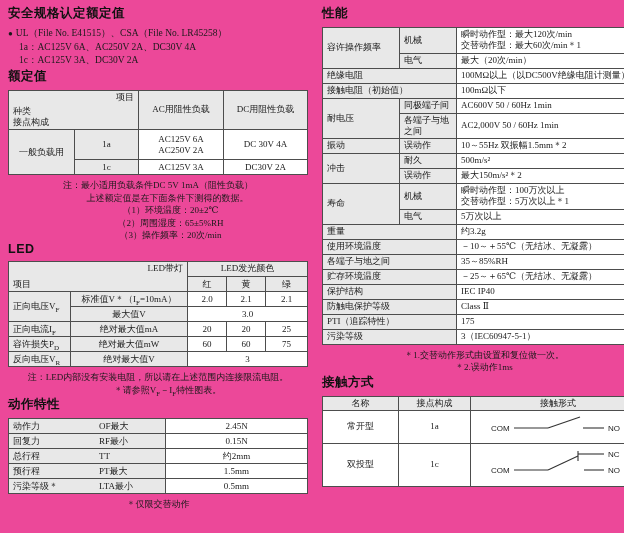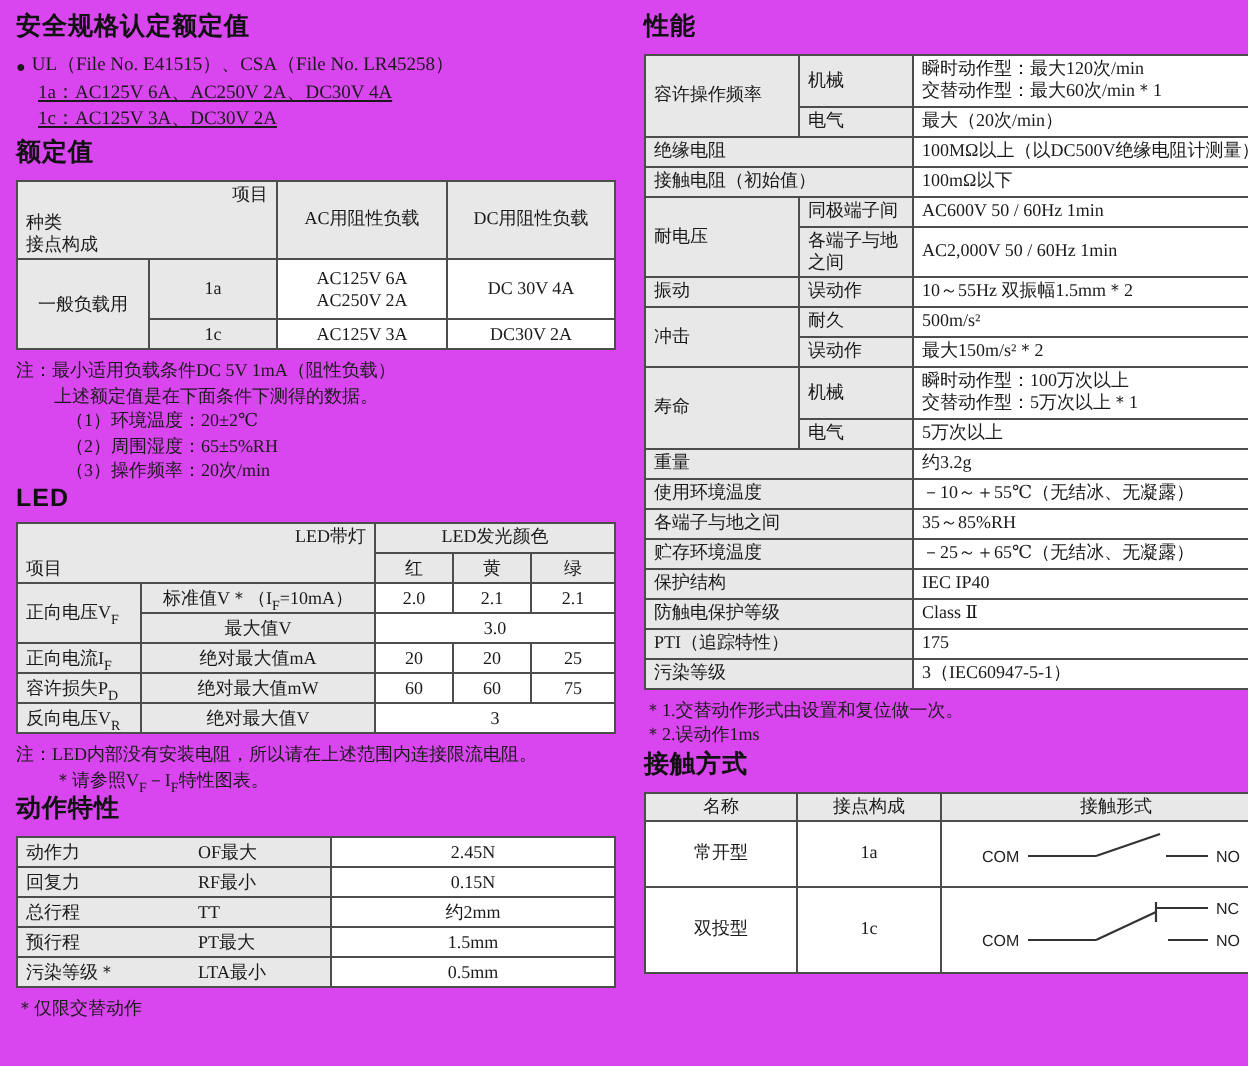--- a/index.html
+++ b/index.html
@@ -3,38 +3,38 @@
 <meta charset="utf-8">
 <style>
   * { box-sizing: border-box; }
   html, body { margin: 0; padding: 0; }
   body {
     width: 624px; height: 533px;
     background: #ffffff;
     color: #1a1a1a;
     font-family: "Liberation Serif", "DejaVu Serif", serif;
   }
-  .page { position: relative; width: 624px; height: 533px; background: #d946ef; overflow: hidden; }
+  .page { position: relative; width: 624px; height: 533px; background: #ec4899; overflow: hidden; }
   .col-left  { position: absolute; left: 8px;  top: 5px; width: 300px; }
   .col-right { position: absolute; left: 322px; top: 5px; width: 324px; }
 
   h2.sec {
     font-family: "Liberation Sans", "DejaVu Sans", sans-serif;
     font-weight: bold;
     font-size: 12.5px;
     color: #111;
     margin: 0 0 5px 0;
     letter-spacing: 0.5px;
   }
   .mt { margin-top: 13px; }
 
   .txt { font-size: 9.5px; line-height: 13.5px; }
   .bullet-line { display: flex; align-items: flex-start; }
   .bullet-marker { font-size: 8px; margin-right: 3px; line-height: 13.5px; }
-  .ind1 { padding-left: 11px; text-decoration: underline; }
+  .ind1 { padding-left: 11px; }
   .ind2 { padding-left: 19px; }
   .ind3 { padding-left: 25px; }
 
   table.tbl {
     border-collapse: collapse;
     width: 100%;
     table-layout: fixed;
     font-size: 9px;
     line-height: 1.25;
   }
@@ -51,21 +51,21 @@
   .pre { white-space: pre-line; }
 
   
   .diag { padding: 1px 4px; }
   .diag .top { text-align: right; }
   .diag .bot { display: flex; justify-content: space-between; margin-top: 3px; flex-direction: column; }
   .diag .single-bot { margin-top: 5px; text-align: left; }
 
   sub.s { font-size: 7px; line-height: 0; }
 
-  .notes { font-size: 9px; line-height: 12.5px; margin-top: 4px; }
+  .notes { font-size: 9px; line-height: 12.5px; margin-top: 4px; text-align: center; }
 
   
   .op-cell { display: flex; }
   .op-label { flex: 1; }
   .op-code { width: 62px; text-align: left; }
 
   td.h15 { height: 15px; }
 
   svg text {
     font-family: "Liberation Sans", "DejaVu Sans", sans-serif;

